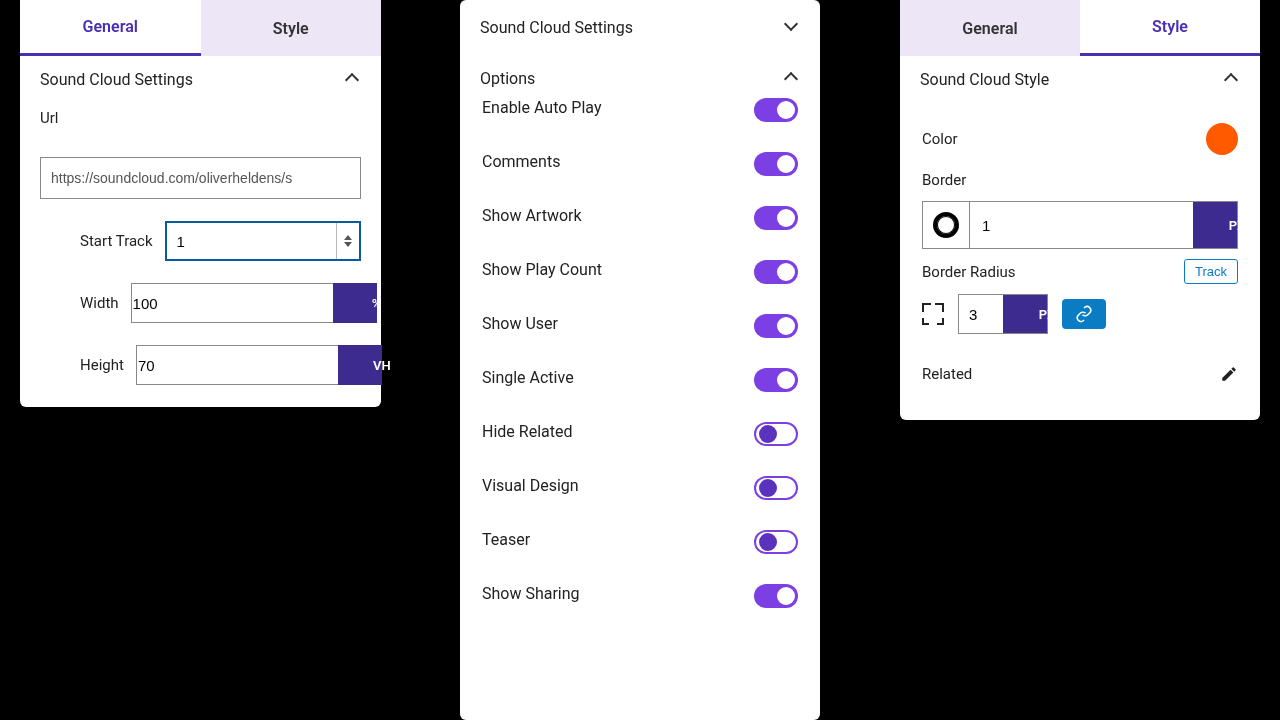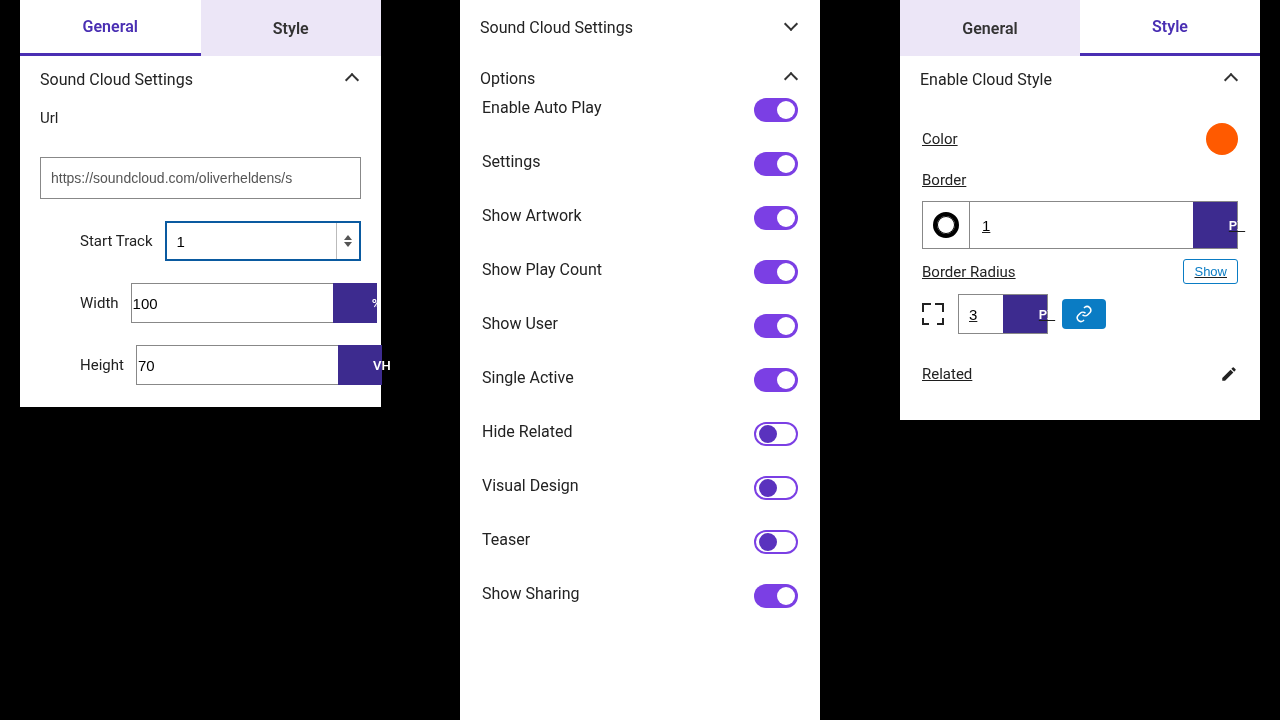--- a/index.html
+++ b/index.html
@@ -5,21 +5,21 @@
   * { box-sizing: border-box; }
   html, body { margin:0; padding:0; }
   body {
     width:1280px; height:720px;
     background:#000;
     font-family: -apple-system, BlinkMacSystemFont, "Segoe UI", Roboto, sans-serif;
     font-size:15px; color:#1e1e1e;
     position:relative;
   }
   .panel {
-    position:absolute; background:#fff;
+    position:absolute; background:#fff;border-radius:6px;
   }
   
   .tabs { display:flex; background:#ece6f7; }
   .tab {
     flex:1; height:56px;
     display:flex; align-items:center; justify-content:center;
     font-size:16px; font-weight:600;
     cursor:pointer; user-select:none;
   }
   .tab.active {
@@ -93,21 +93,21 @@
   }
   .toggle .knob {
     position:absolute; top:3px; width:18px; height:18px; border-radius:50%;
   }
   .toggle.on  { background:#7b3fe4; }
   .toggle.on .knob  { right:3px; background:#fff; }
   .toggle.off { background:#fff; border:2px solid #7b3fe4; width:44px; height:24px; }
   .toggle.off .knob { left:3px; top:1px; background:#5a32be; width:18px; height:18px; }
 
   
-  .body3 { padding:8px 22px 24px 22px;text-decoration:underline; }
+  .body3 { padding:8px 22px 24px 22px; }
   .style-row {
     display:flex; align-items:center; justify-content:space-between;
     margin-top:10px; min-height:44px;
   }
   .swatch {
     width:32px; height:32px; border-radius:50%; background:#ff5a00;
   }
   .border-row { display:flex; height:48px; border:1px solid #888; }
   .border-circle-cell {
     width:48px; display:flex; align-items:center; justify-content:center;
@@ -215,21 +215,21 @@
   </div>
 
   <div class="body2" id="opts">
       <div class="opt-row">
         <span class="olabel">Enable Auto Play</span>
         <div class="toggle on">
           <div class="knob"></div>
         </div>
       </div>
       <div class="opt-row">
-        <span class="olabel">Settings</span>
+        <span class="olabel">Comments</span>
         <div class="toggle on">
           <div class="knob"></div>
         </div>
       </div>
       <div class="opt-row">
         <span class="olabel">Show Artwork</span>
         <div class="toggle on">
           <div class="knob"></div>
         </div>
       </div>
@@ -278,42 +278,42 @@
     </div>
 </div>
 
 <div id="p3" class="panel">
   <div class="tabs">
     <div class="tab inactive">General</div>
     <div class="tab active">Style</div>
   </div>
 
   <div class="sect-head">
-    <span>Enable Cloud Style</span>
+    <span>Sound Cloud Style</span>
     <span class="chev"></span>
   </div>
 
   <div class="body3">
     <div class="style-row">
       <span class="lbl">Color</span>
       <span class="swatch" style="background:#ff5a00"></span>
     </div>
 
     <div class="lbl" style="margin-top:10px">Border</div>
     <div class="border-row" style="margin-top:12px">
       <div class="border-circle-cell">
         <div class="border-circle"></div>
       </div>
       <input value="1" style="">
       <div class="unit-badge">PX</div>
     </div>
 
     <div class="br-row">
       <span class="lbl">Border Radius</span>
-      <button class="reset-btn">Show</button>
+      <button class="reset-btn">Track</button>
     </div>
 
     <div class="radius-ctl">
       <div style="display:flex;align-items:center;gap:14px">
         <span class="corners-icon">
           <span class="ci-b1"></span>
             <span class="ci-b2"></span>
         </span>
         <div class="radius-input">
           <input value="3" style="">

